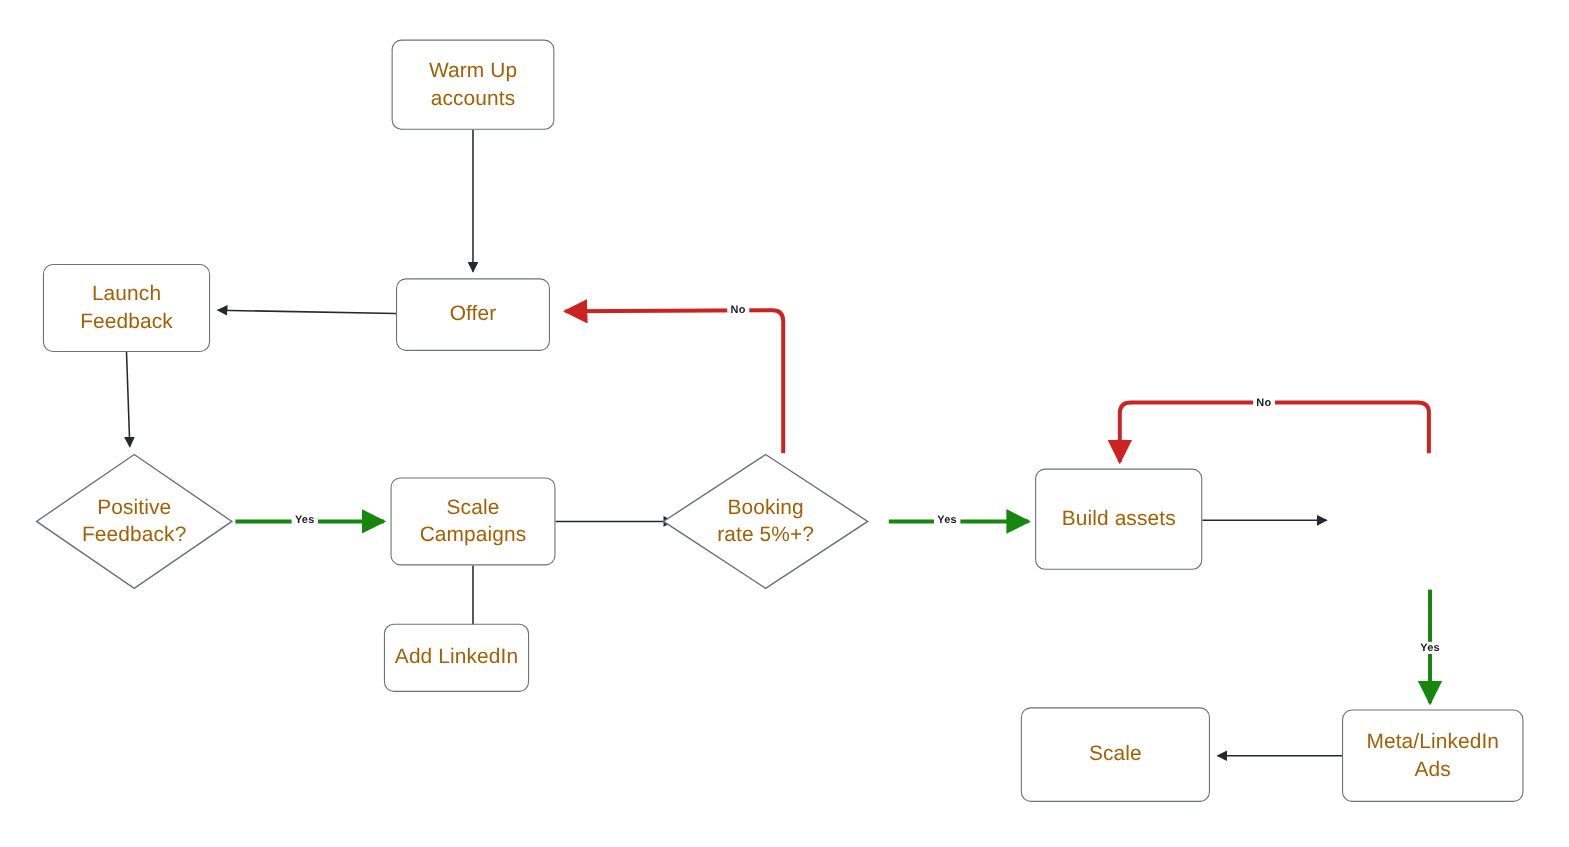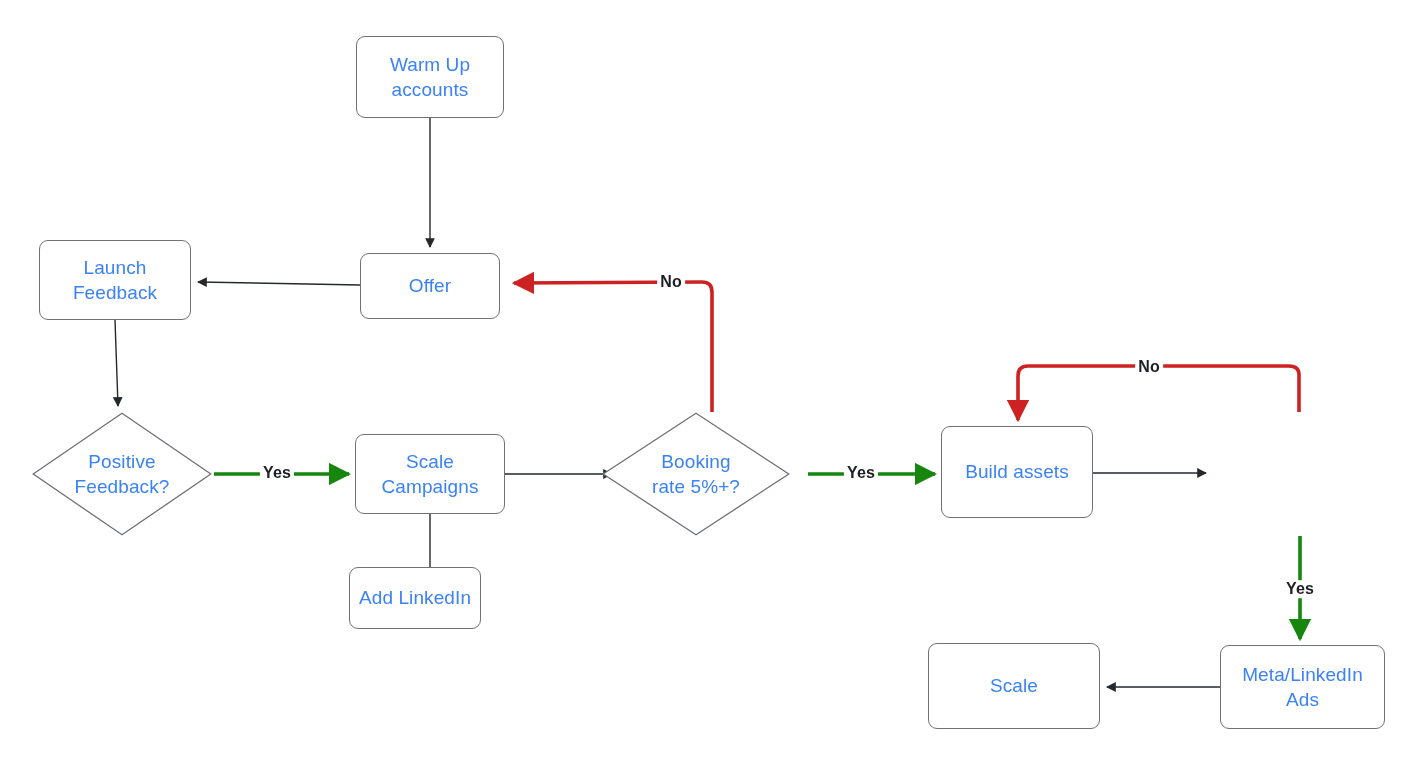--- a/index.html
+++ b/index.html
@@ -24,21 +24,21 @@
     width: 1426px;
     height: 770px;
   }
   .node {
     position: absolute;
     box-sizing: border-box;
     display: flex;
     align-items: center;
     justify-content: center;
     text-align: center;
-    color: #3b82f6;
+    color: #a16207;
     font-size: 19px;
     line-height: 1.32;
     letter-spacing: 0.1px;
   }
   .node.box {
     background: #ffffff;
     border: 1.3px solid #6e7277;
     border-radius: 9px;
   }
   .node .label {
@@ -58,21 +58,21 @@
     height: 100%;
   }
   .node.diamond .label {
     position: relative;
     z-index: 2;
   }
   .edge-label {
     position: absolute;
     background: #ffffff;
     color: #1d1f23;
-    font-size: 16px;
+    font-size: 10px;
     font-weight: bold;
     letter-spacing: 0.2px;
     padding: 0 3px;
     white-space: nowrap;
     transform: translate(-50%, -50%);
     line-height: 1.1;
   }
 </style>
 </head>
 <body>

